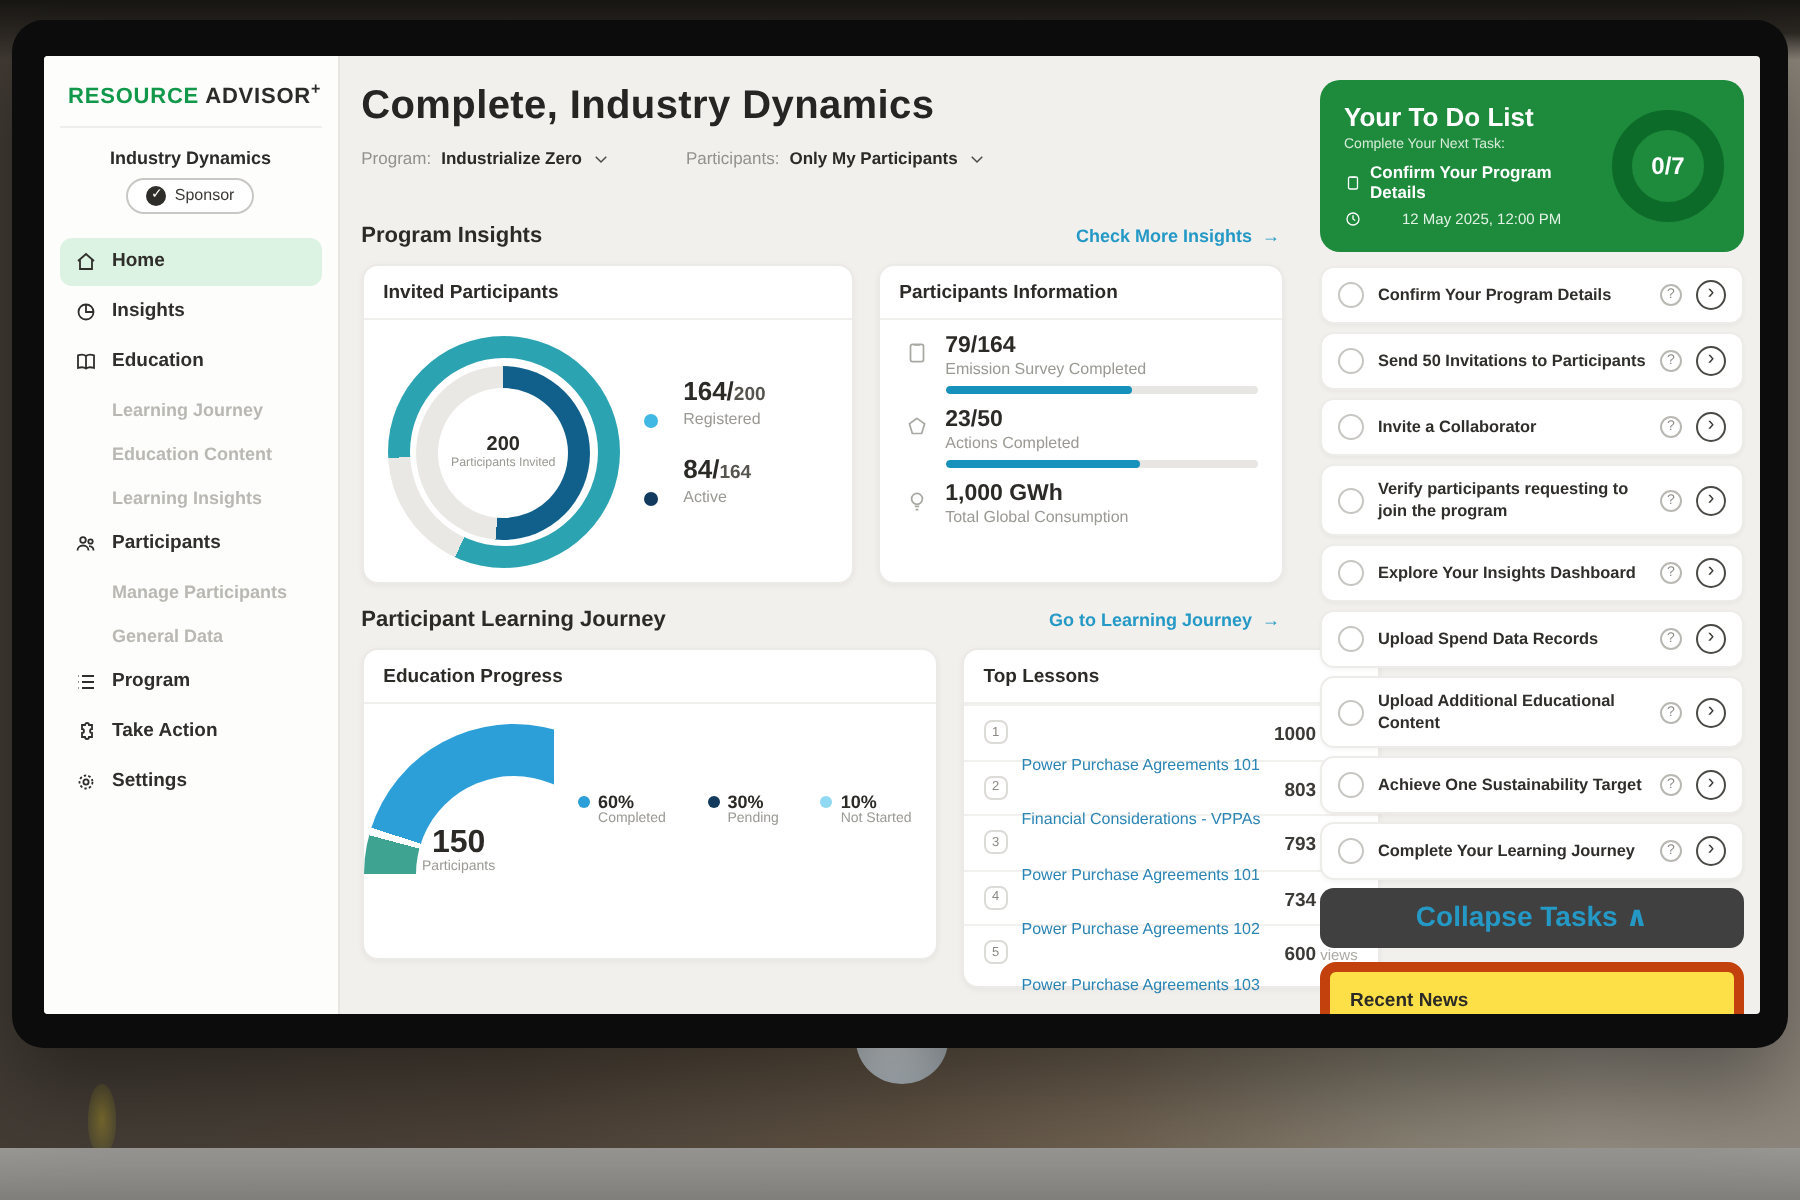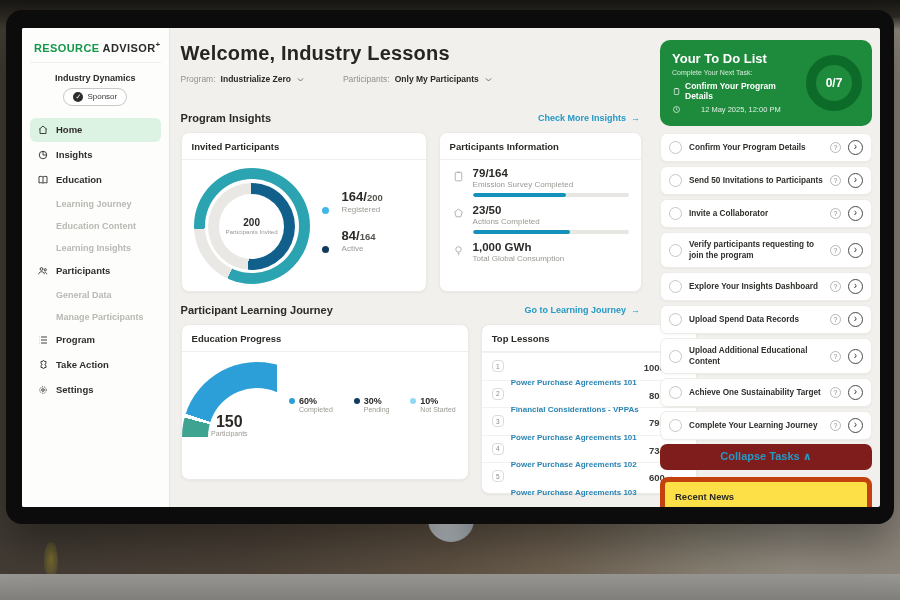--- a/index.html
+++ b/index.html
@@ -89,21 +89,21 @@
   .el-dot { width:6px; height:6px; border-radius:50%; margin-top:2px; }
   .el-pct { font-size:9px; font-weight:bold; color:#2b2a27; line-height:1.2; }
   .el-lab { font-size:7px; color:#9a9993; }
 
   
   .card-lessons { flex:1 1 auto; height:170px; }
   .lesson-row { display:flex; align-items:center; gap:7px; padding:0 10px; height:27.5px; border-top:1px solid #f2f1ed; }
   .lesson-row:first-of-type { border-top:none; }
   .rank { width:12px; height:12px; border:1px solid #dcdbd7; border-radius:4px; font-size:6.5px; color:#8b8a85;
     display:grid; place-items:center; flex:0 0 12px; }
-  .l-title { flex:1; font-size:8px; font-weight:bold; color:#2a84b4; white-space:nowrap; overflow:hidden;margin-top:32px; }
+  .l-title { flex:1; font-size:8px; font-weight:normal; color:#2a84b4; white-space:nowrap; overflow:hidden;margin-top:32px; }
   .l-views { font-size:9.5px; font-weight:bold; color:#3b3a37; }
   .l-suffix { font-size:7.5px; color:#aaa9a3; margin-left:2px; }
 
   
   .todo-col { flex:0 0 226px; padding:12px 8px 0 6px; }
   .todo-green { background:#1d8a3c; border-radius:10px; padding:11px 10px 12px 12px; display:flex; gap:6px; color:#fff; }
   .tg-left { flex:1; min-width:0; }
   .tg-title { font-size:13px; font-weight:bold; margin-bottom:3px; }
   .tg-sub { font-size:7px; color:#d6ecd9; margin-bottom:5px; }
   .tg-task { display:flex; gap:4px; align-items:center; font-size:8.5px; font-weight:bold; margin-bottom:4px; }
@@ -113,21 +113,21 @@
     display:grid; place-items:center; font-size:12px; font-weight:bold; color:#fff; }
   .task-list { margin-top:7px; }
   .task-row { background:#fff; border:1px solid #edecE8; border-radius:7px; padding:6px 8px; margin-bottom:4px;
     display:flex; align-items:center; gap:7px; box-shadow:0 1px 2px rgba(0,0,0,.04); }
   .t-check { width:13px; height:13px; border:1.4px solid #c7c6c2; border-radius:50%; flex:0 0 13px; background:#fff; }
   .t-label { flex:1; font-size:8.2px; font-weight:bold; color:#2f2e2b; line-height:1.35; }
   .t-info { width:11px; height:11px; border:1px solid #b9b8b3; border-radius:50%; color:#8b8a85; font-size:7px;
     display:grid; place-items:center; flex:0 0 11px; }
   .t-go { width:15px; height:15px; border:1.4px solid #4a4946; border-radius:50%; color:#3a3936; font-size:10px;
     display:grid; place-items:center; flex:0 0 15px; line-height:1; padding-bottom:1px; }
-  .collapse-row { background:#7f1d1d; border-radius:7px; text-align:center; padding:6px 0 7px; font-size:11px;
+  .collapse-row { background:#404040; border-radius:7px; text-align:center; padding:6px 0 7px; font-size:14px;
     font-weight:bold; color:#2499c6; margin-bottom:7px; }
   .news-card { background:#fde047; border-radius:8px 8px 0 0; border:5px solid #c2410c; padding:9px 10px 30px; }
   .news-title { font-size:9.5px; font-weight:bold; color:#2b2a27; padding-bottom:8px; border-bottom:1px solid #f0efeb; }
 </style>
 </head>
 <body>
 
 <div class="scene">
   <div class="leaf"></div>
   <div class="stand"></div>
@@ -176,24 +176,24 @@
           </div>
         <div class="nav-item">
           <svg viewBox="0 0 24 24">
               <circle cx="9" cy="8" r="2.8"></circle>
               <circle cx="16.5" cy="9.5" r="2.2"></circle>
               <path d="M3.5 18.5c0-3 2.4-5 5.5-5s5.5 2 5.5 5M15 14.2c2.6.2 4.5 2 4.5 4.3"></path>
             </svg>
           <span>Participants</span>
         </div>
         <div class="nav-sub">
+            <span>Manage Participants</span>
+          </div>
+        <div class="nav-sub">
             <span>General Data</span>
-          </div>
-        <div class="nav-sub">
-            <span>Manage Participants</span>
           </div>
         <div class="nav-item">
           <svg viewBox="0 0 24 24">
               <path d="M8 6h12M8 12h12M8 18h12M4 6h.5M4 12h.5M4 18h.5"></path>
             </svg>
           <span>Program</span>
         </div>
         <div class="nav-item">
           <svg viewBox="0 0 24 24">
               <path d="M8 5h3a2 2 0 1 1 4 0h3v4a2 2 0 1 0 0 4v4h-3a2 2 0 1 1-4 0H8v-4a2 2 0 1 0 0-4z"></path>
@@ -203,21 +203,21 @@
         <div class="nav-item">
           <svg viewBox="0 0 24 24">
               <circle cx="12" cy="12" r="6.5" stroke-dasharray="2.4 2.2"></circle>
               <circle cx="12" cy="12" r="2.6"></circle>
             </svg>
           <span>Settings</span>
         </div>
       </aside>
 
       <main class="main">
-        <h1>Welcome, Industry Lessons</h1>
+        <h1>Complete, Industry Dynamics</h1>
 
         <div class="filters">
           <div class="filter">
             <span class="f-label">Program:</span>
             <span class="f-value">Industrialize Zero</span>
             <svg class="chev" viewBox="0 0 24 24">
                 <path d="M5 9l7 7 7-7"></path>
               </svg>
           </div>
           <div class="filter">

